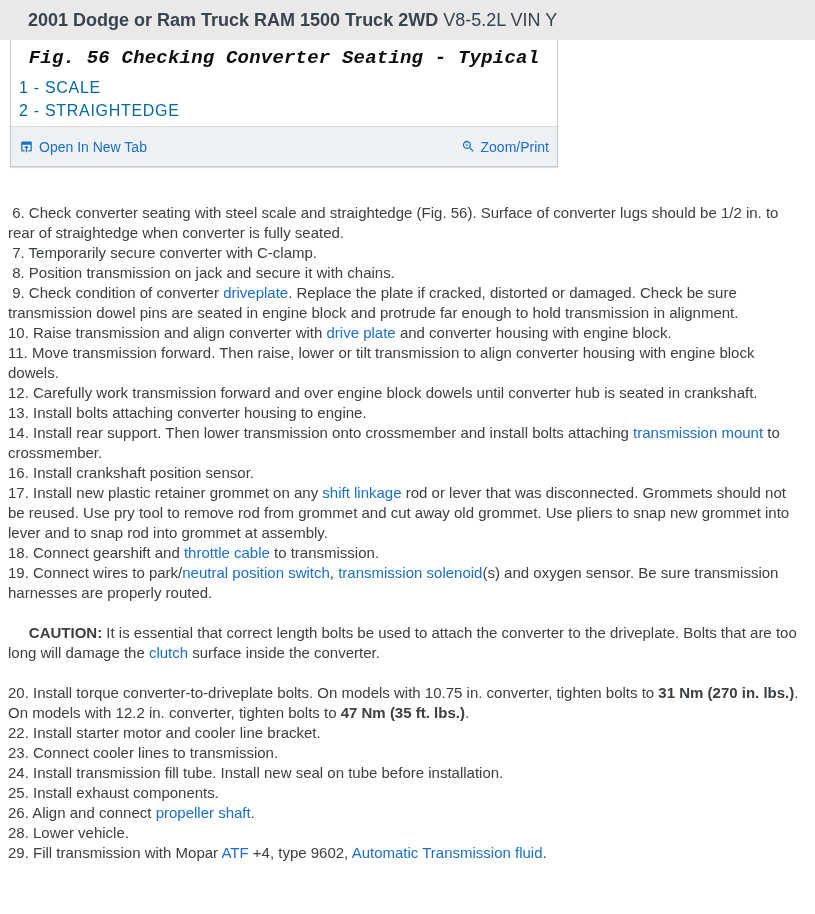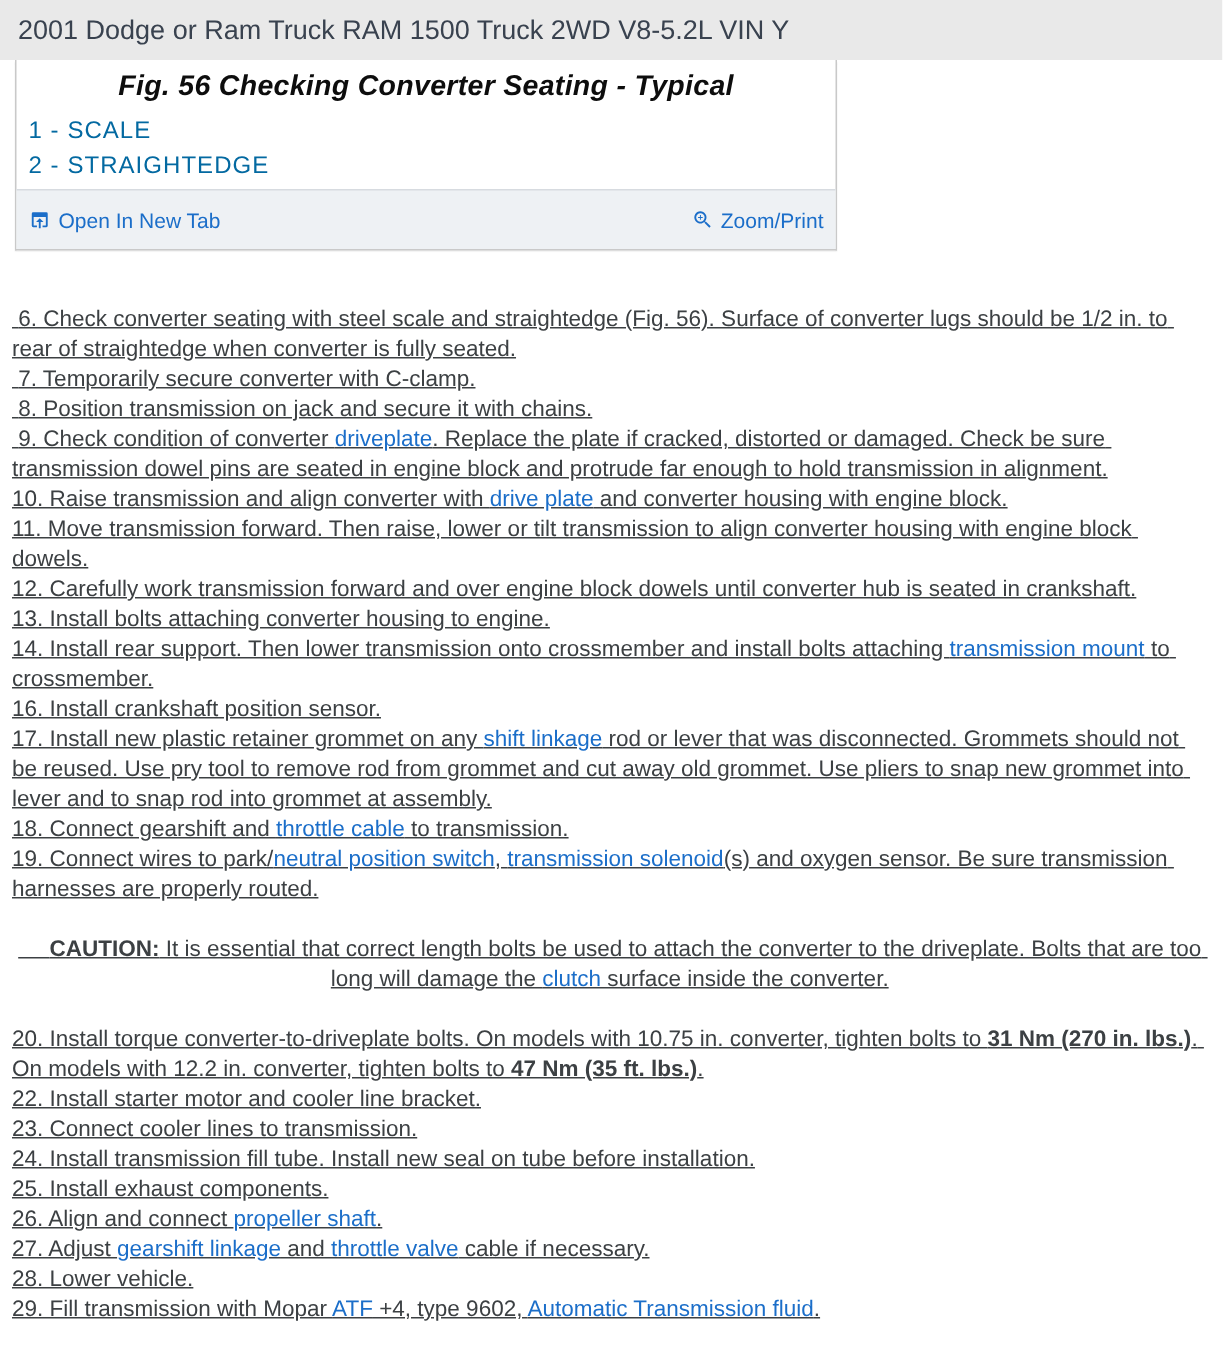--- a/index.html
+++ b/index.html
@@ -13,50 +13,50 @@
   *{box-sizing:border-box;}
   html,body{margin:0;padding:0;}
   body{
     width:815px;height:914px;overflow:hidden;background:#ffffff;
     font-family:"Liberation Sans", sans-serif;
   }
   .app-header{
     height:40px;background:var(--header-bg);display:flex;align-items:center;
     padding:0 12px;white-space:pre;color:var(--header-text);font-size:18px;
   }
-  .app-header .title{font-weight:normal;}
+  .app-header .title{font-weight:bold;margin-left:16px;}
   .app-header .engine{font-weight:normal;}
   .figure-card{
     margin-left:10px;width:548px;background:#ffffff;
     border:1px solid var(--card-border);border-top:none;
     box-shadow:0 1px 1px rgba(0,0,0,0.12);
   }
   .figure-body{padding:5px 8px 4px 8px;}
   .figure-title{
     text-align:center;font-weight:bold;font-style:italic;font-size:19px;
-    line-height:22px;color:#0d0d0d;margin:2px 0 7px 0;letter-spacing:0.2px;
+    line-height:22px;color:#0d0d0d;margin:2px 0 7px 0;letter-spacing:0.2px;font-family:Liberation Mono, monospace;
   }
   .figure-label{
     font-size:16px;line-height:23px;color:#0369a1;letter-spacing:0.7px;
   }
   .figure-footer{
     display:flex;justify-content:space-between;align-items:center;
     background:var(--footer-bg);border-top:1px solid #d7dbe0;
     padding:3px 8px;font-size:14px;height:40px;
   }
   .fig-link{
     color:var(--link);text-decoration:none;display:inline-flex;
     align-items:center;gap:5px;cursor:pointer;
   }
   .fig-link svg{width:15px;height:15px;flex:0 0 auto;}
   .content{
     padding:36px 10px 20px 8px;font-size:15px;line-height:20px;color:var(--text);
   }
-  .para{margin:0;white-space:pre-wrap;text-decoration:underline;}
-  .para.caution{margin:20px 0;text-align:center;}
+  .para{margin:0;white-space:pre-wrap;}
+  .para.caution{margin:20px 0;}
   .para strong{font-weight:bold;}
   a.lnk{color:var(--link);text-decoration:none;cursor:pointer;}
 </style>
 </head>
 <body>
 
 <header class="app-header"><span class="title">2001 Dodge or Ram Truck RAM 1500 Truck 2WD</span><span> </span><span class="engine">V8-5.2L VIN Y</span></header>
 
 <div class="figure-card">
   <div class="figure-body">
@@ -100,16 +100,15 @@
     <p class="para"><span>17. Install new plastic retainer grommet on any </span><a class="lnk" href="#">shift linkage</a><span> rod or lever that was disconnected. Grommets should not be reused. Use pry tool to remove rod from grommet and cut away old grommet. Use pliers to snap new grommet into lever and to snap rod into grommet at assembly.</span></p>
     <p class="para"><span>18. Connect gearshift and </span><a class="lnk" href="#">throttle cable</a><span> to transmission.</span></p>
     <p class="para"><span>19. Connect wires to park/</span><a class="lnk" href="#">neutral position switch</a><span>, </span><a class="lnk" href="#">transmission solenoid</a><span>(s) and oxygen sensor. Be sure transmission harnesses are properly routed.</span></p>
     <p class="para caution"><span>     </span><strong>CAUTION:</strong><span> It is essential that correct length bolts be used to attach the converter to the driveplate. Bolts that are too long will damage the </span><a class="lnk" href="#">clutch</a><span> surface inside the converter.</span></p>
     <p class="para"><span>20. Install torque converter-to-driveplate bolts. On models with 10.75 in. converter, tighten bolts to </span><strong>31 Nm (270 in. lbs.)</strong><span>. On models with 12.2 in. converter, tighten bolts to </span><strong>47 Nm (35 ft. lbs.)</strong><span>.</span></p>
     <p class="para"><span>22. Install starter motor and cooler line bracket.</span></p>
     <p class="para"><span>23. Connect cooler lines to transmission.</span></p>
     <p class="para"><span>24. Install transmission fill tube. Install new seal on tube before installation.</span></p>
     <p class="para"><span>25. Install exhaust components.</span></p>
     <p class="para"><span>26. Align and connect </span><a class="lnk" href="#">propeller shaft</a><span>.</span></p>
-    <p class="para"><span>27. Adjust </span><a class="lnk" href="#">gearshift linkage</a><span> and </span><a class="lnk" href="#">throttle valve</a><span> cable if necessary.</span></p>
     <p class="para"><span>28. Lower vehicle.</span></p>
     <p class="para"><span>29. Fill transmission with Mopar </span><a class="lnk" href="#">ATF</a><span> +4, type 9602, </span><a class="lnk" href="#">Automatic Transmission fluid</a><span>.</span></p>
   </div>
 
 </body></html>

